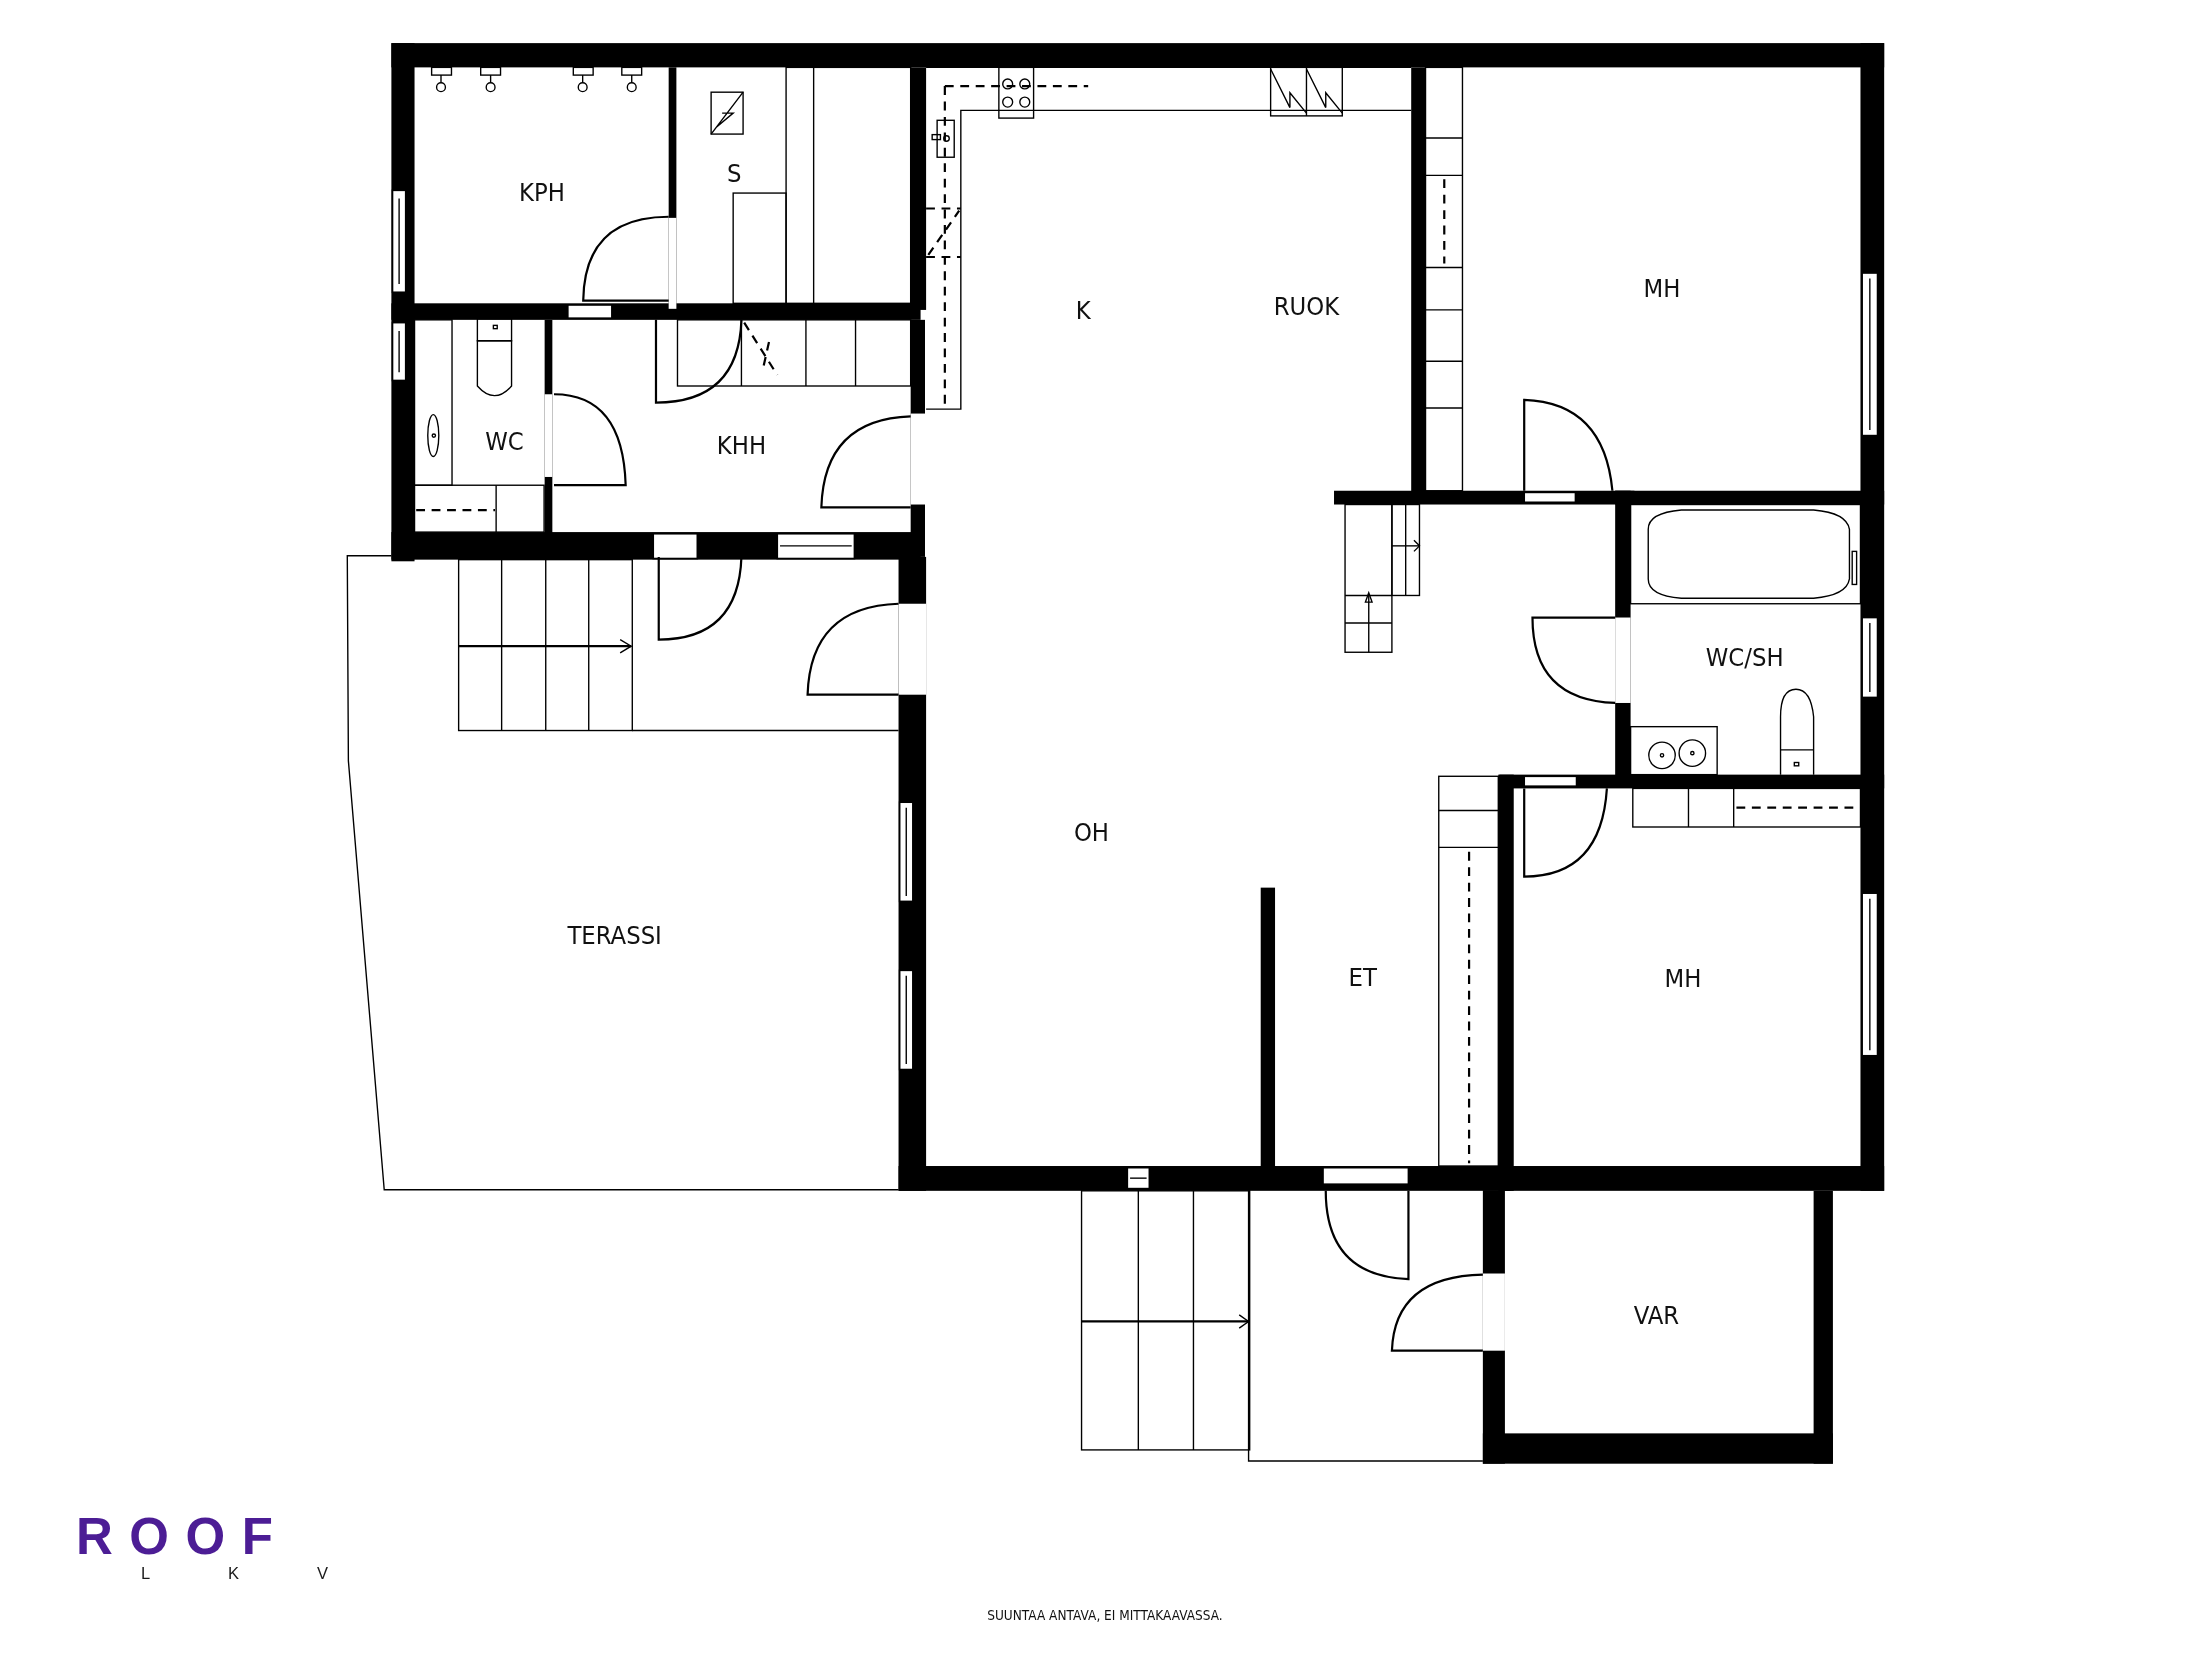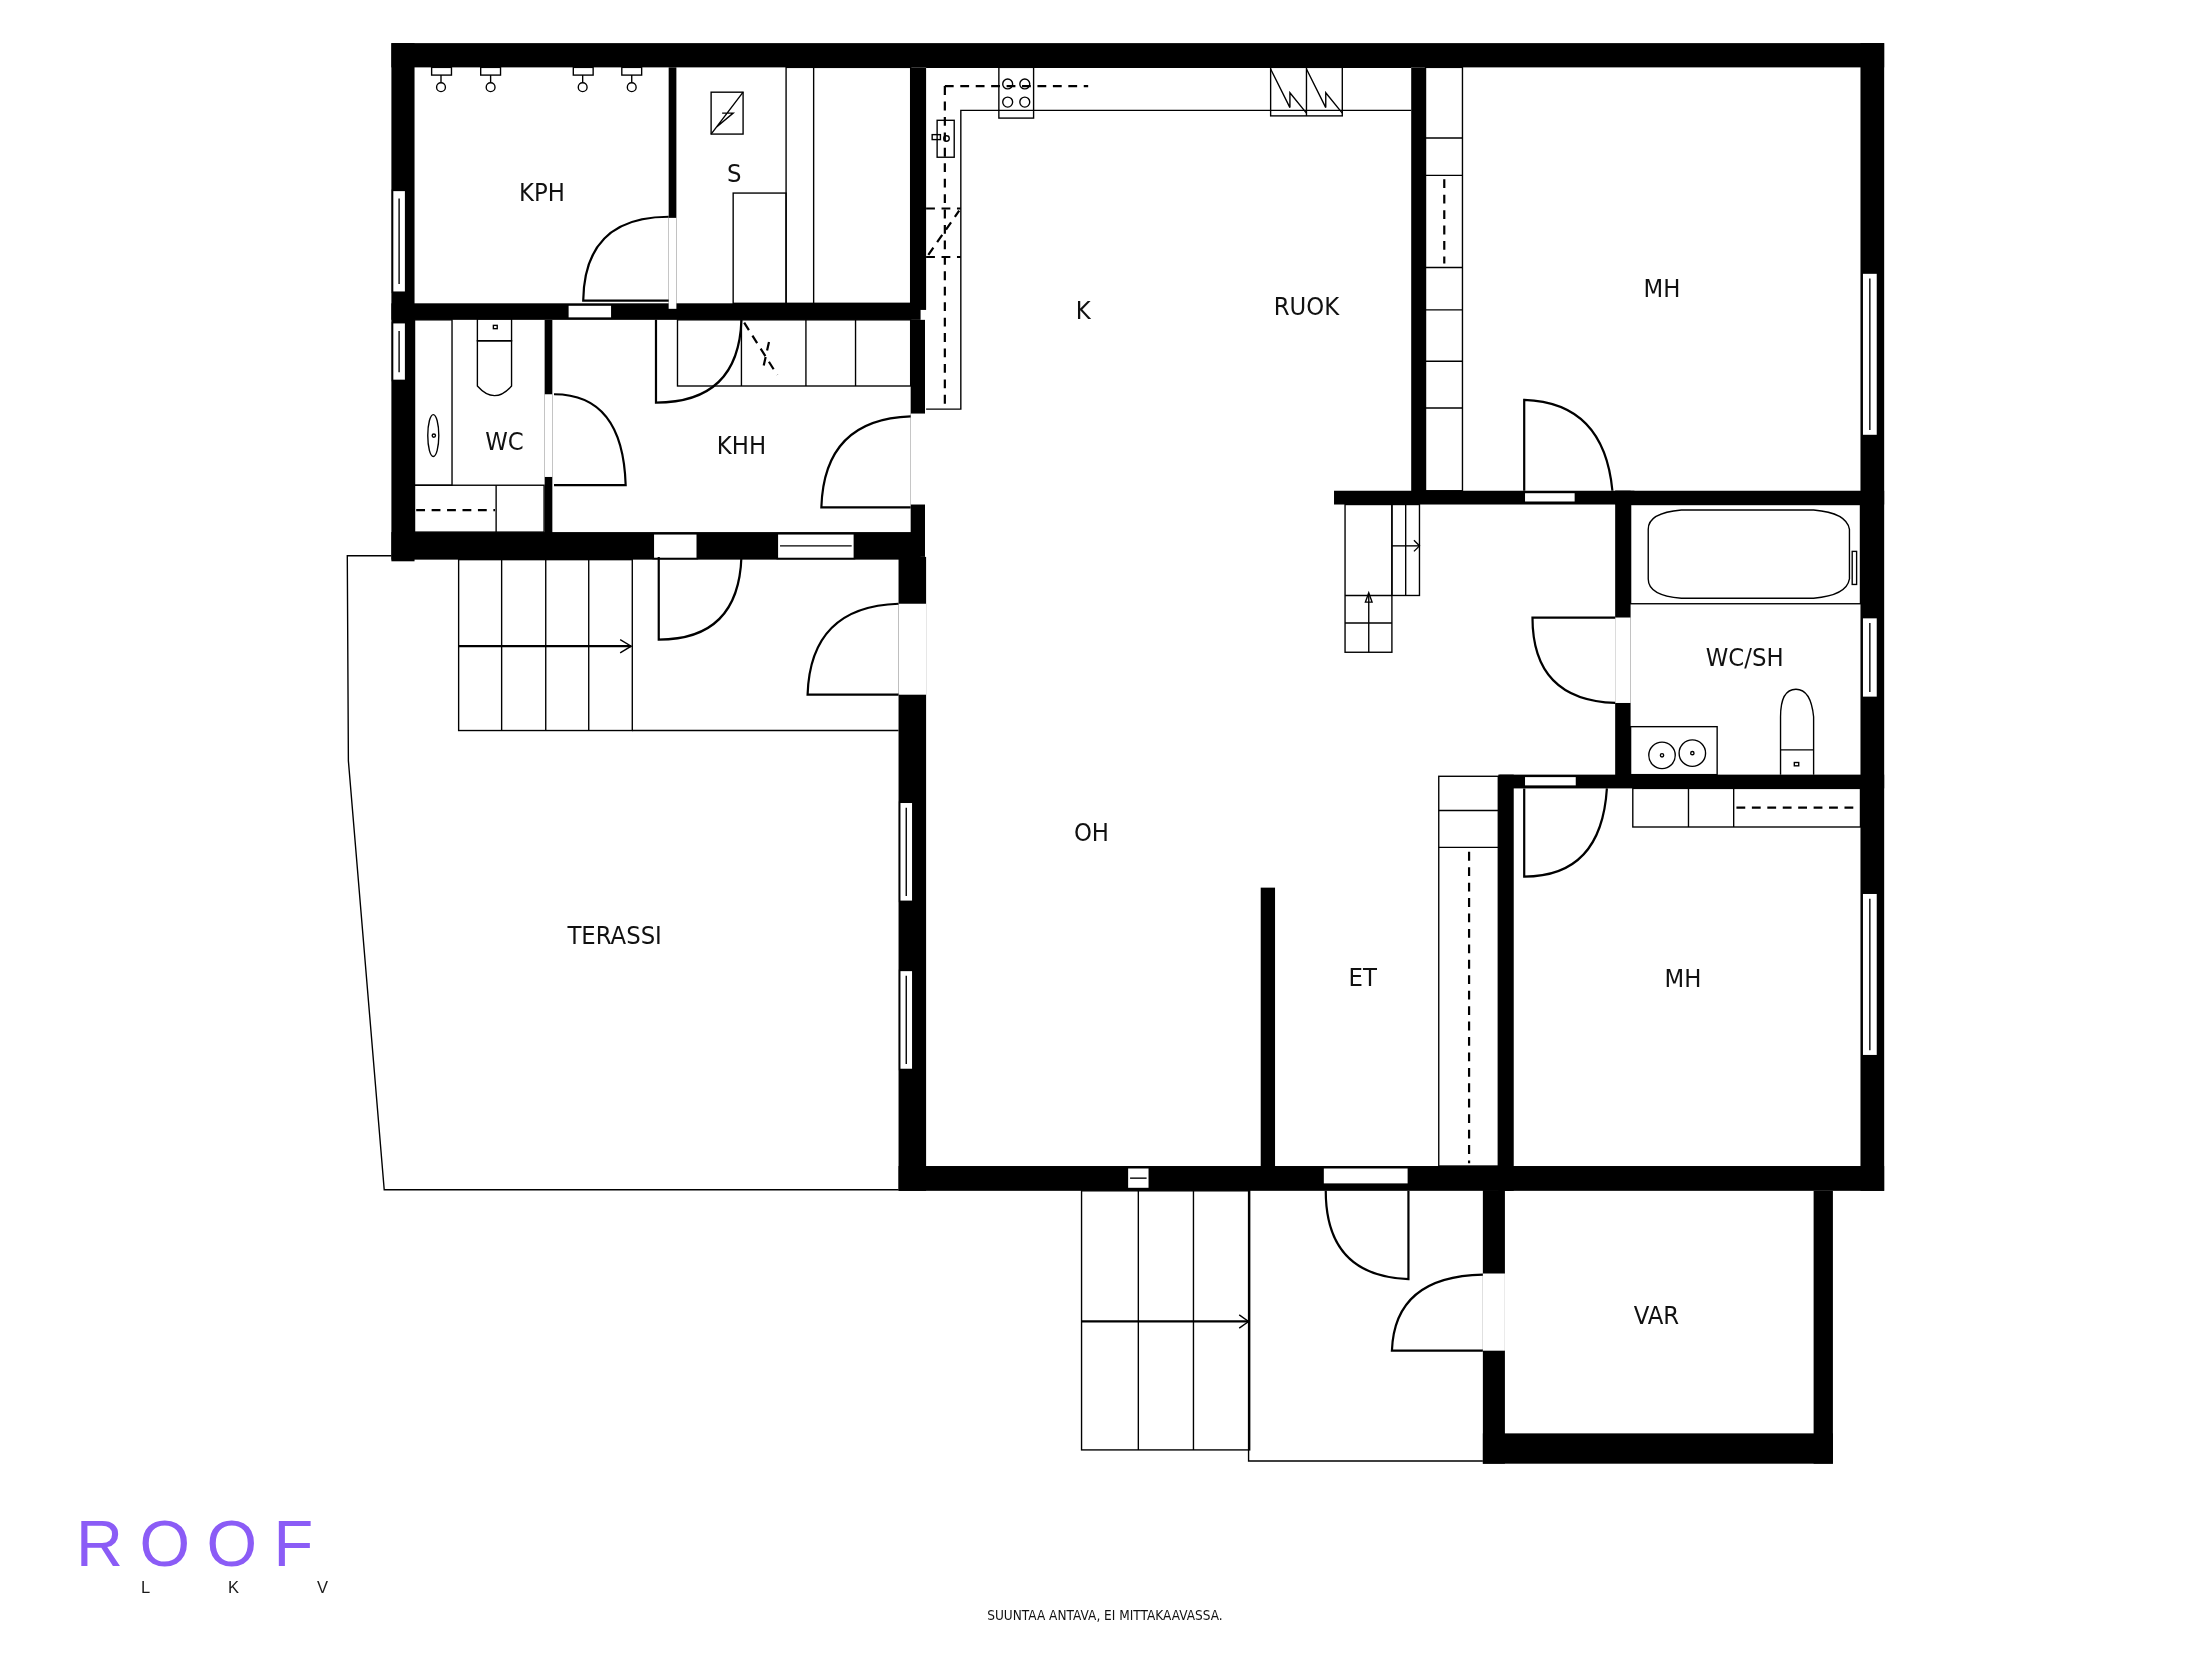--- a/index.html
+++ b/index.html
@@ -6,21 +6,21 @@
   body { width:2205px; height:1654px; position:relative; overflow:hidden; font-family:"DejaVu Sans", sans-serif; }
   #plan { position:absolute; left:0; top:0; width:2205px; height:1654px; }
   .wall { fill:#000000; }
   .ln { stroke:#000; stroke-width:4; fill:none; }
   .thin { stroke:#000; stroke-width:2.5; fill:none; }
   .dash { stroke:#000; stroke-width:4; fill:none; stroke-dasharray:16 12; }
   .win { fill:#ffffff; stroke:#000; stroke-width:3; }
   .door-gap { fill:#ffffff; }
   .room-label { font-family:"DejaVu Sans Condensed","DejaVu Sans", sans-serif; font-size:46px; fill:#111; text-anchor:middle; dominant-baseline:middle; }
   .logo { position:absolute; left:76px; top:1511px; width:309px; }
-  .logo-main { font-family:"Liberation Sans", sans-serif; font-size:65px; letter-spacing:16.5px; color:#8b5cf6; line-height:1; font-weight:400; }
+  .logo-main { font-family:"Liberation Sans", sans-serif; font-size:51px; letter-spacing:16.5px; color:#4c1d95; line-height:1; font-weight:700; }
   .logo-sub { font-family:"Liberation Sans", sans-serif; font-size:16.5px; letter-spacing:0; color:#1a1a1a; display:flex; justify-content:space-between; width:187px; margin-left:65px; margin-top:2.2px; }
   .disclaimer { position:absolute; left:0; width:2205px; top:1607px; text-align:center; font-family:"DejaVu Sans", sans-serif; font-size:14.3px; color:#111; transform:scaleX(0.85); transform-origin:1119px 0; }
 </style>
 </head>
 <body>
 
 <svg id="plan" viewBox="0 0 4000 3000" xmlns="http://www.w3.org/2000/svg">
 
   <g>
     <polyline class="thin" points="710,1008 630,1008 632,1380 697,2158 1630,2158"></polyline>

